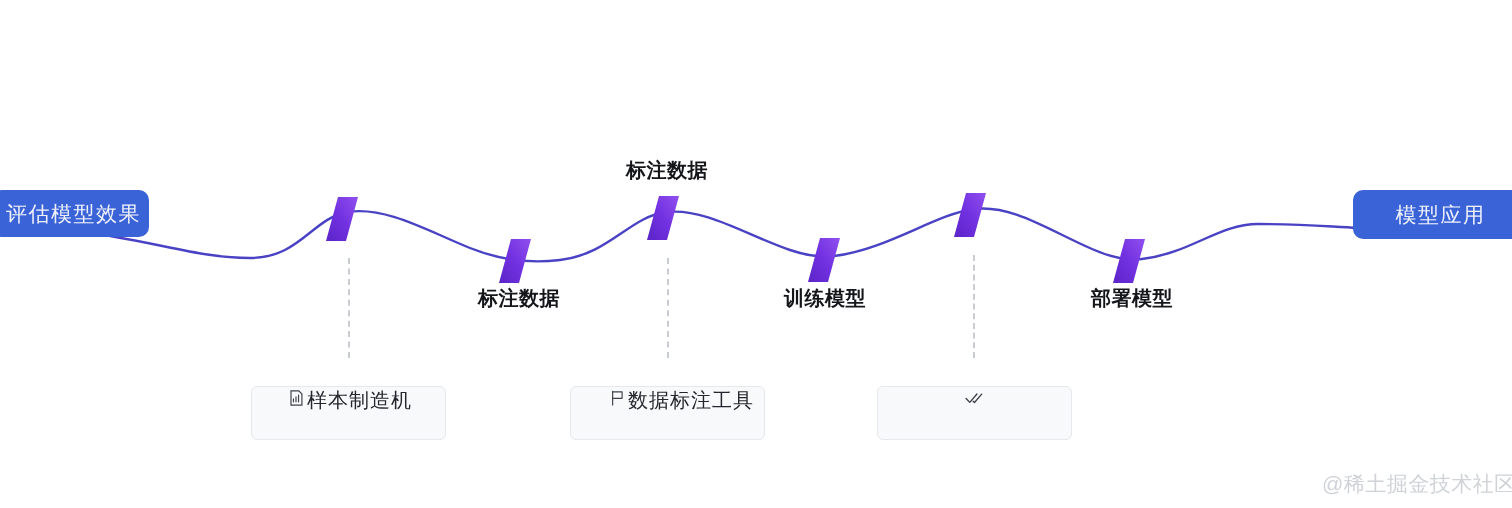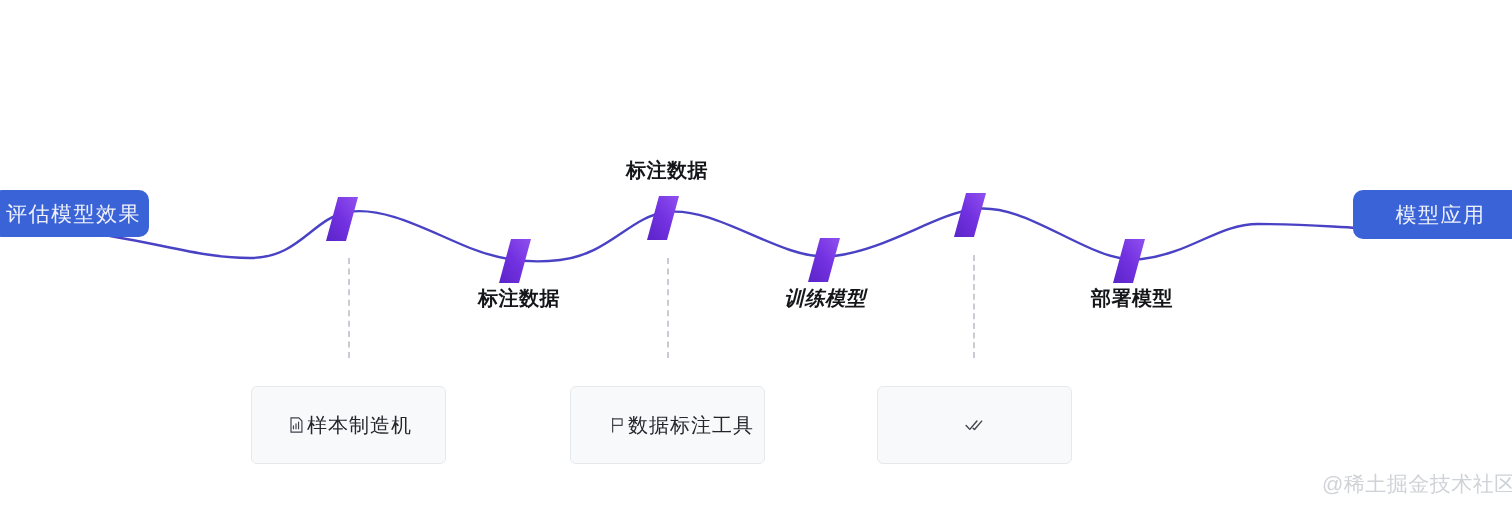--- a/index.html
+++ b/index.html
@@ -75,23 +75,23 @@
   
   .dash-line {
     position: absolute;
     width: 0;
     border-left: 2px dashed #c9ccd2;
   }
 
   
   .feature-card {
     position: absolute;
-    height: 78px;
+    height: 54px;
     display: flex;
-    align-items: center;
+    align-items: flex-start;
     justify-content: center;
     gap: 0;
     background: #f8f9fb;
     border: 1px solid #e6e8ec;
     border-radius: 6px;
     box-sizing: border-box;
   }
   .feature-card .card-label {
     font-size: 20px;
     color: #23262c;
@@ -163,21 +163,21 @@
 
   <div class="pill" id="pill-end">
     <span>模型应用</span>
   </div>
 
 
   <div class="milestone-label" style="left:519px; top:285px;">标注数据</div>
 
   <div class="milestone-label" style="left:667px; top:157px;">标注数据</div>
 
-  <div class="milestone-label" style="left:825px; top:285px;font-style:italic;">训练模型</div>
+  <div class="milestone-label" style="left:825px; top:285px;">训练模型</div>
 
 
   <div class="milestone-label" style="left:1132px; top:285px;text-align:center;">部署模型</div>
 
   <div class="dash-line" style="left:348px; top:258px; height:100px;"></div>
   <div class="dash-line" style="left:667px; top:258px; height:100px;"></div>
   <div class="dash-line" style="left:973px; top:255px; height:103px;"></div>
 
   <div class="feature-card" style="left:251px; top:386px; width:195px;">
     <span class="card-icon">

